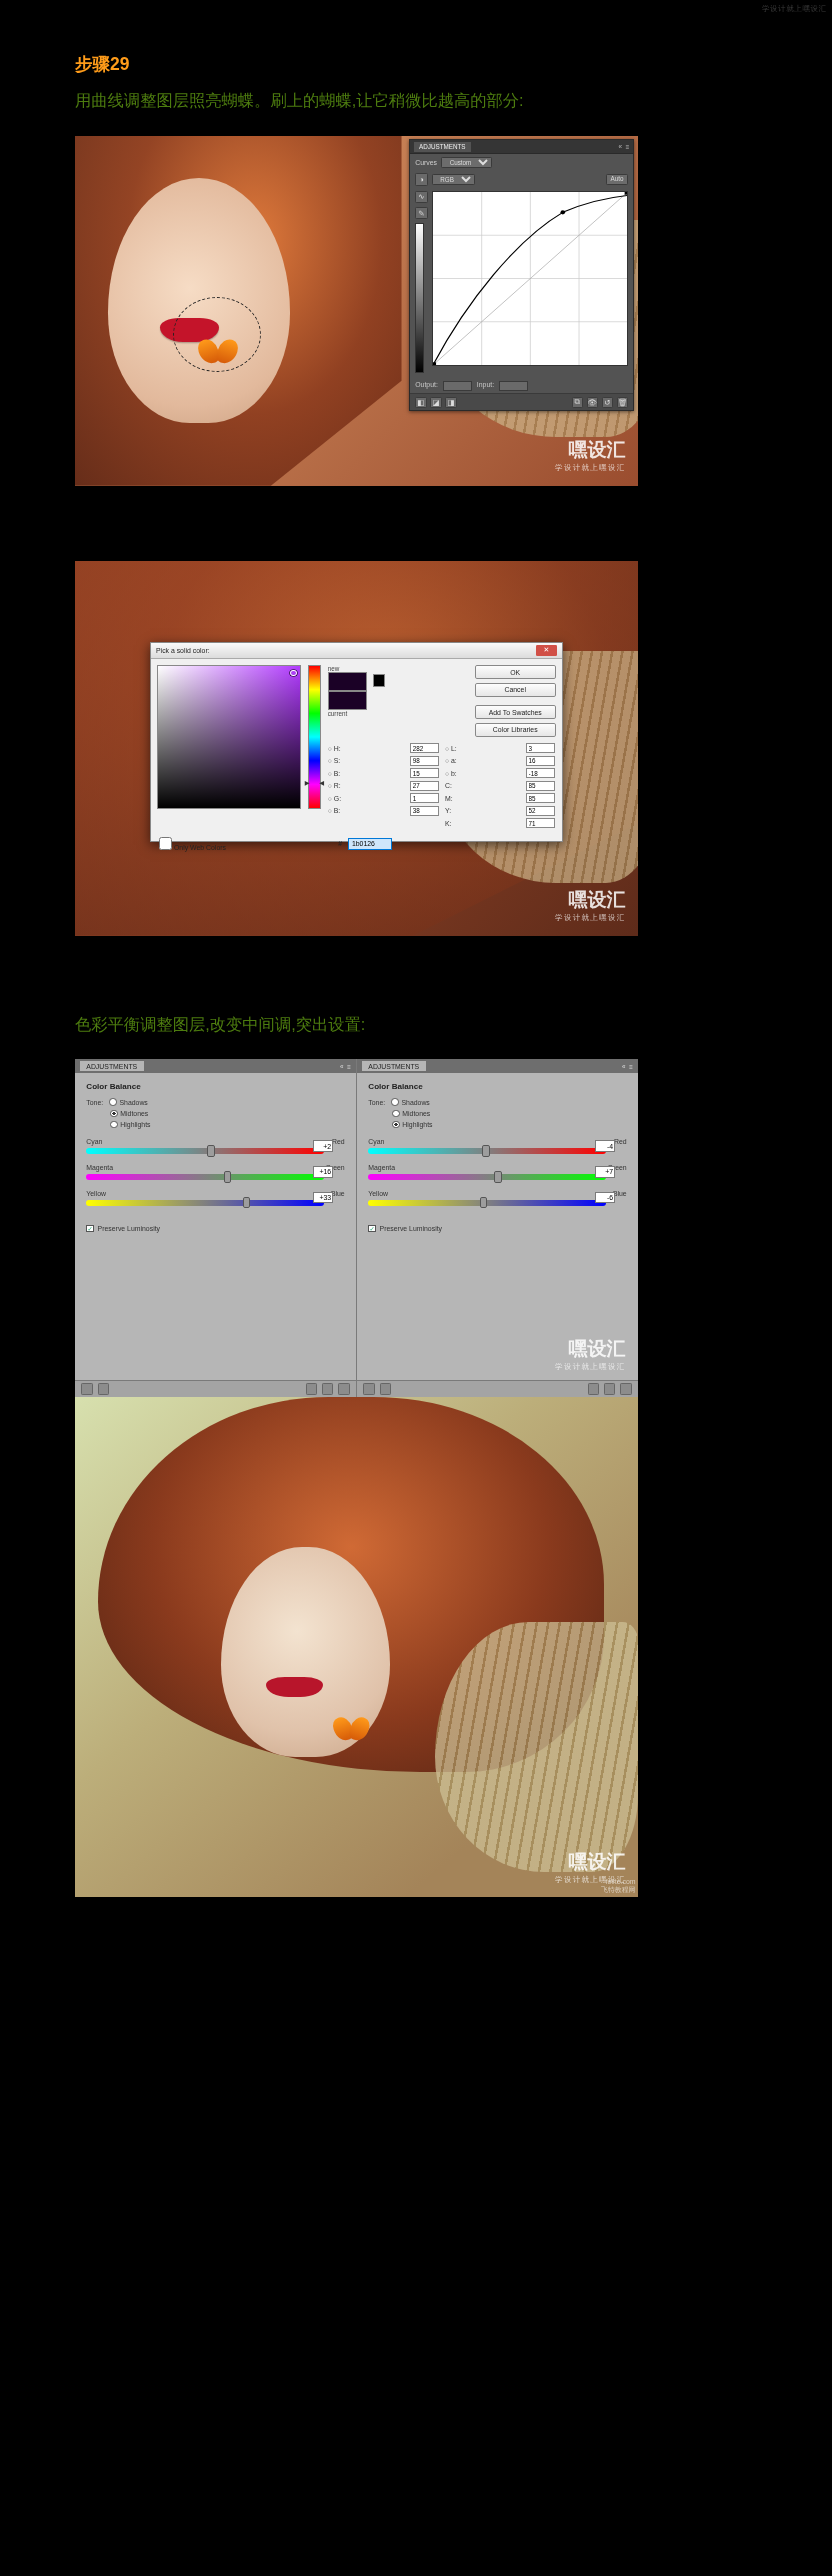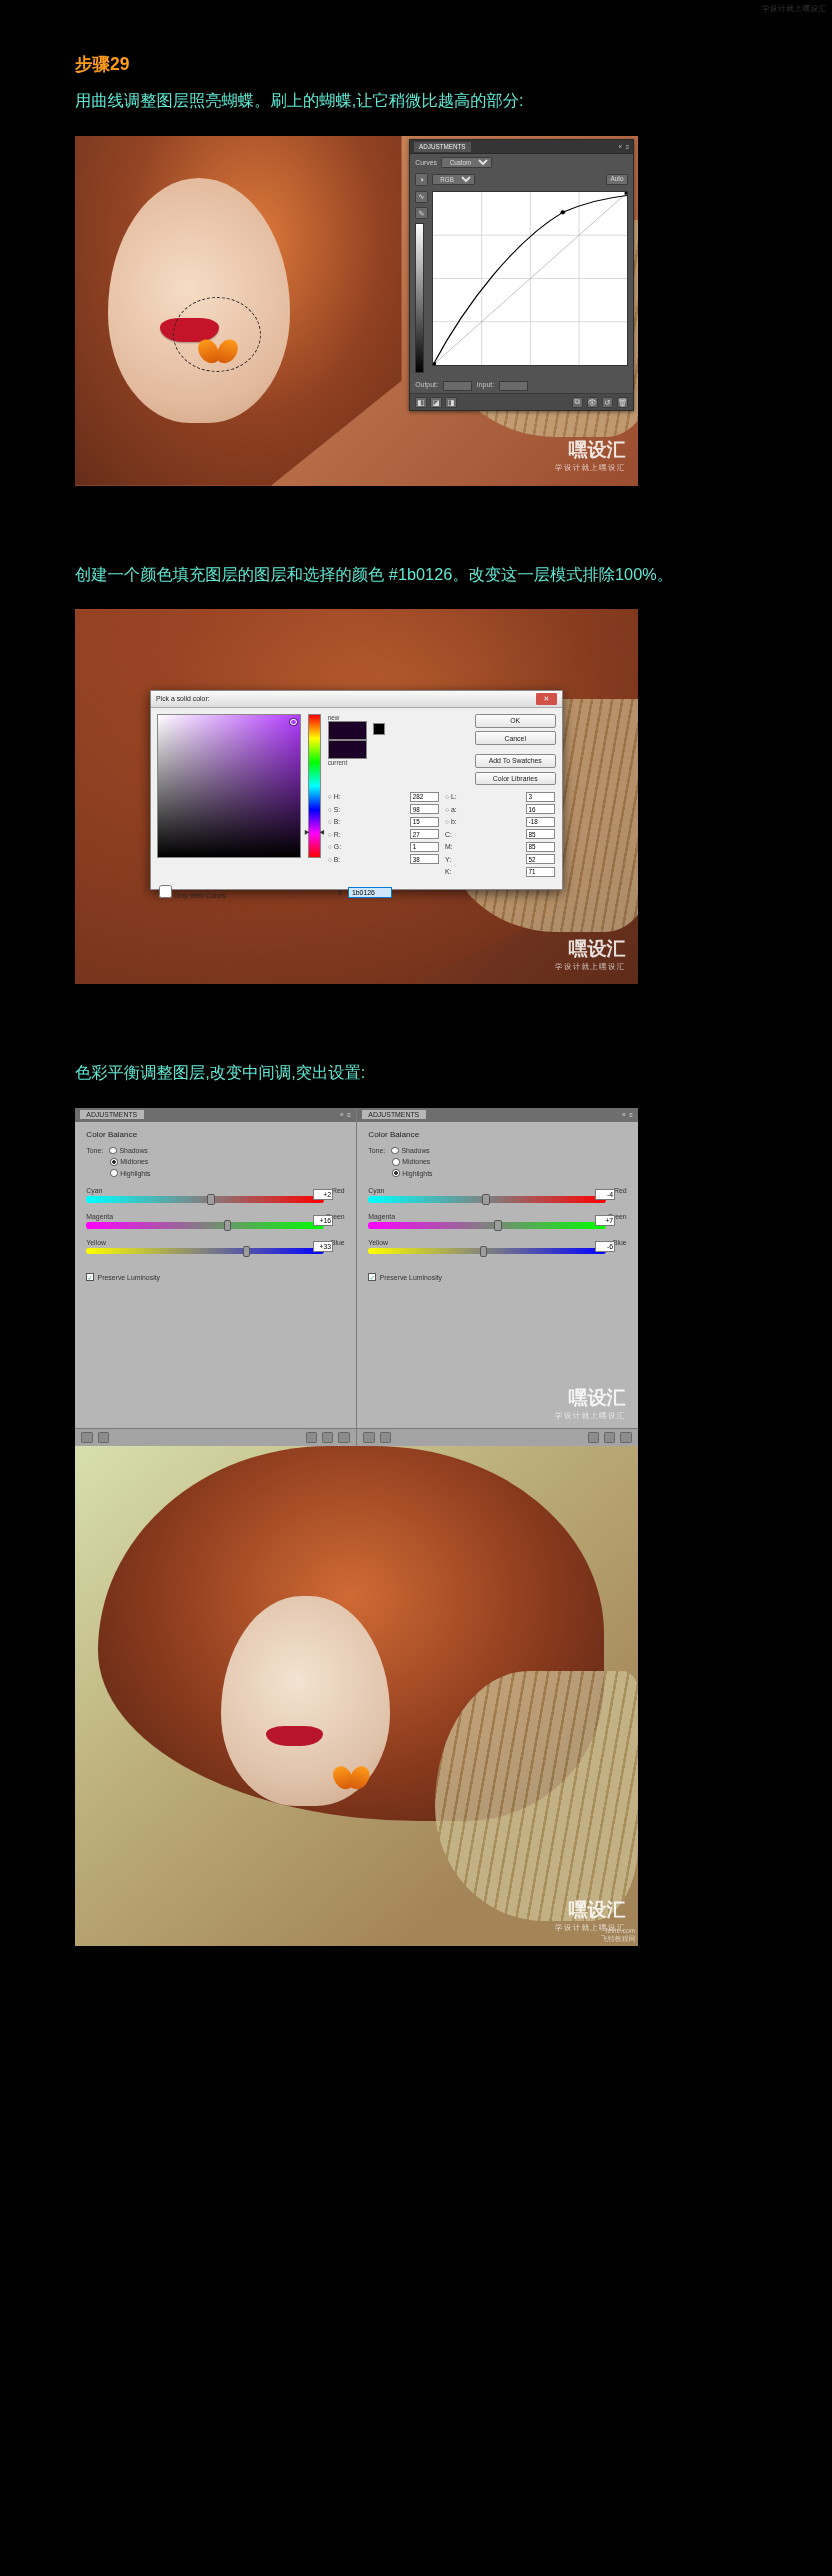--- a/index.html
+++ b/index.html
@@ -15,21 +15,21 @@
 .step-block {
   margin-bottom: 75px;
 }
 .step-header {
   color: #ff9c1a;
   font-size: 17.5px;
   font-weight: bold;
   margin-bottom: 11.3px;
 }
 .step-desc {
-  color: #5eead4;
+  color: #4d7c0f;
   font-size: 16.3px;
   line-height: 1.6;
   margin-bottom: 22.5px;
 }
 .figure {
   position: relative;
   width: 563px;
   background: #c98a5f;
   overflow: hidden;
 }
@@ -157,21 +157,21 @@
 
 
 .cb-wrap{position:absolute;inset:0;display:flex;}
 .cb{flex:1;background:#b6b6b6;border-right:0.6px solid #7a7a7a;font-size:7.5px;color:#333;position:relative;}
 .cb:last-child{border-right:none;}
 .cb-tabs{background:#6e6e6e;color:#ddd;height:13.8px;display:flex;align-items:center;font-size:6.9px;padding:0 5px;}
 .cb-tabs .t{padding:1.3px 6.3px;}
 .cb-tabs .t.active{background:#b6b6b6;color:#222;}
 .cb-tabs .icons{margin-left:auto;display:flex;gap:3.8px;font-size:6.3px;}
 .cb-body{padding:8.8px 11.3px;}
-.cb-title{font-weight:normal;color:#222;margin-bottom:7.5px;font-size:8.1px;}
+.cb-title{font-weight:bold;color:#222;margin-bottom:7.5px;font-size:8.1px;}
 .cb-tone{display:flex;align-items:center;gap:6.3px;font-size:6.9px;margin-bottom:3.8px;}
 .cb-radio{display:flex;align-items:center;gap:2.5px;}
 .cb-radio .r{width:7.5px;height:7.5px;border:0.6px solid #555;border-radius:50%;background:#fff;display:inline-block;}
 .cb-radio .r.on{background:radial-gradient(#333 0 40%,#fff 45% 100%);}
 .cb-slider{margin:10px 0 5px;}
 .cb-slider .lbls{display:flex;justify-content:space-between;font-size:6.9px;color:#333;}
 .cb-slider .track{height:6.3px;border-radius:3.1px;margin:2.5px 21px 0 0;position:relative;}
 .cb-slider .track .knob{position:absolute;top:-2.5px;width:7.5px;height:11.3px;background:#9d9d9d;border:0.6px solid #555;border-radius:1.9px;}
 .cb-slider .val{width:20px;height:11.3px;border:0.6px solid #7a7a7a;background:#fff;font-size:6.9px;padding:0 1.3px;text-align:right;position:absolute;right:11.3px;margin-top:-13.8px;}
 .track.cr{background:linear-gradient(to right,#00ffff,#808080,#ff0000);}
@@ -280,21 +280,20 @@
       </div>
 
       <div class="watermark">
         <span>嘿设汇</span>
         <small>学设计就上嘿设汇</small>
       </div>
     </div>
   </div>
 
   <div class="step-block">
-    <div class="step-desc">创建一个颜色填充图层的图层和选择的颜色 #1b0126。改变这一层模式排除100%。</div>
 
     <div class="figure fig30">
       <div class="portrait" style="width:100%;">
         <div class="hair" style="opacity:.5"></div>
       </div>
       <div class="wing"></div>
 
       <div class="cp">
         <div class="cp-title">
           <span>Pick a solid color:</span>

